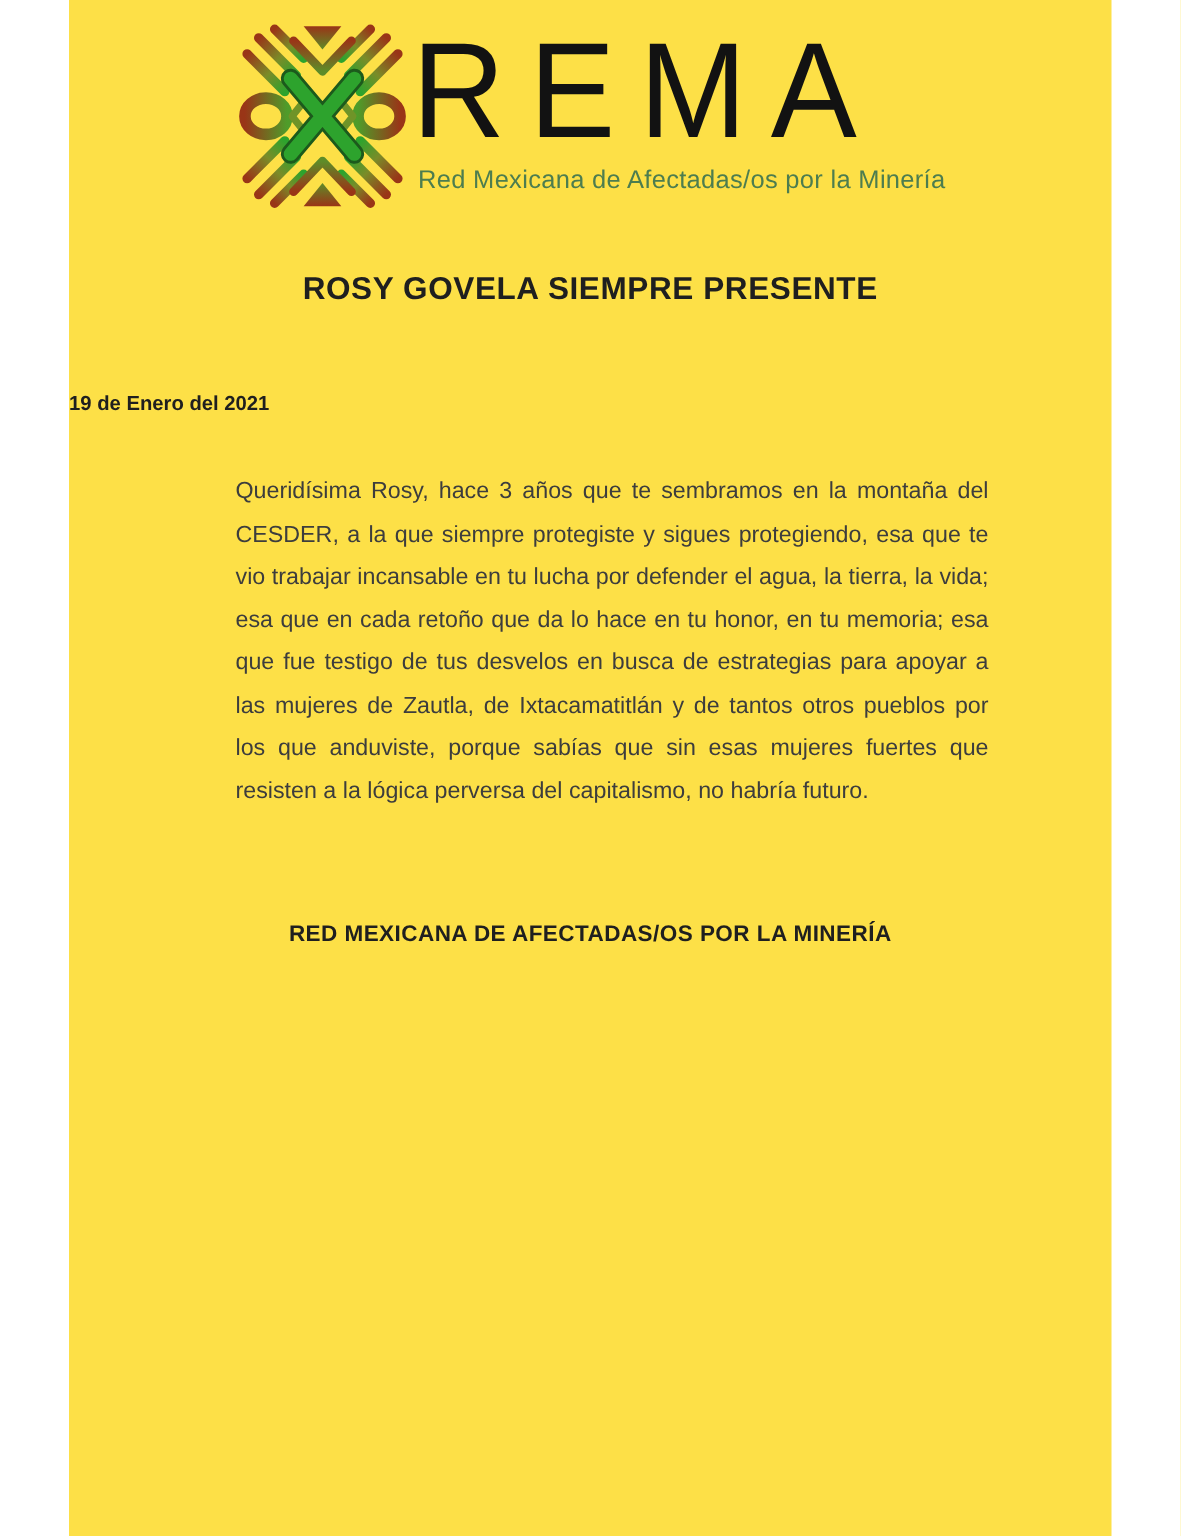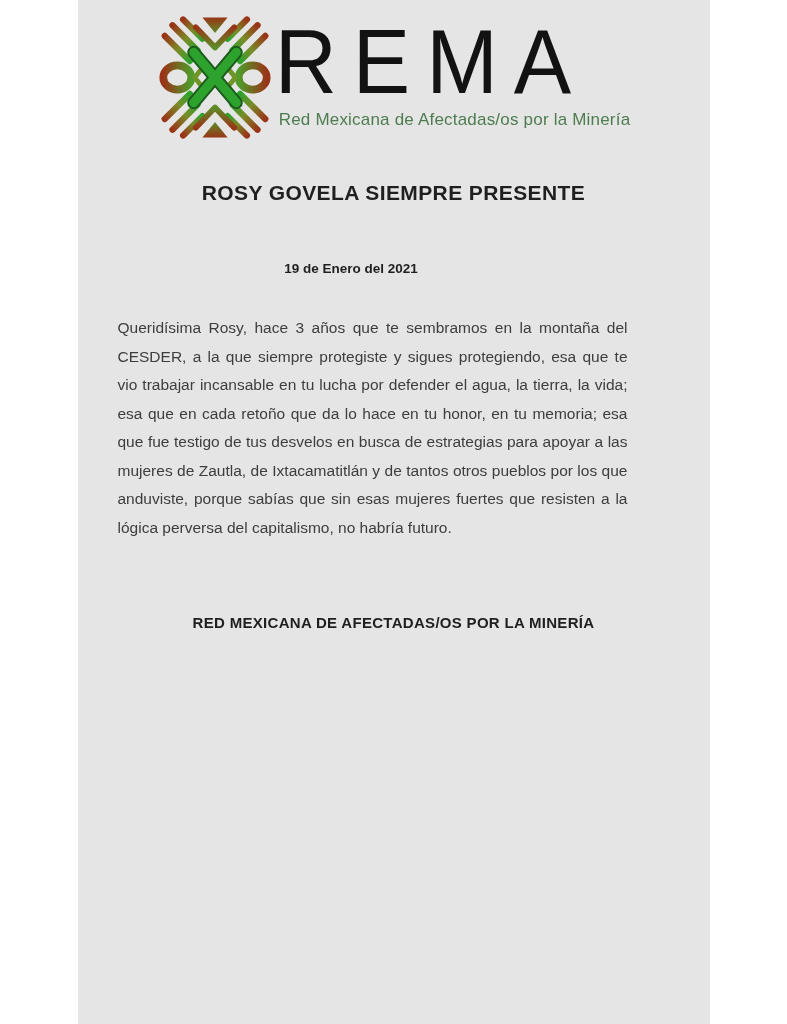--- a/index.html
+++ b/index.html
@@ -1,22 +1,22 @@
 <!DOCTYPE html>
 <html><head>
 <meta charset="utf-8">
 <style>
   * { margin: 0; padding: 0; box-sizing: border-box; }
   html, body { background: #ffffff; }
   .page {
     position: relative;
-    width: 632px;
+    width: 695px;
     height: 1024px;
     margin: 0 auto;
-    background: #e5e5e5;
+    background: #fde047;
     overflow: hidden;
     font-family: "Liberation Sans", sans-serif;
   }
   .logo-row {
     margin-top: 14px;
     display: flex;
     justify-content: center;
     align-items: flex-start;
   }
   .logo-glyph {
@@ -54,28 +54,28 @@
     margin-top: 40px;
     text-align: center;
     font-size: 21px;
     font-weight: 700;
     letter-spacing: 0.4px;
     color: #1f1f1f;
   }
   .doc-date {
     margin-top: 56px;
     padding-right: 85px;
-    text-align: center;
+    text-align: left;
     font-size: 13.5px;
     font-weight: 700;
     color: #1f1f1f;
   }
   .doc-body {
     margin-top: 38px;
-    padding-left: 40px;
+    padding-left: 111px;
     padding-right: 82px;
   }
   .doc-body p {
     font-size: 15.5px;
     line-height: 28.5px;
     color: #3d3d3d;
     text-align: justify;
     margin-bottom: 13px;
   }
   .doc-signature {

